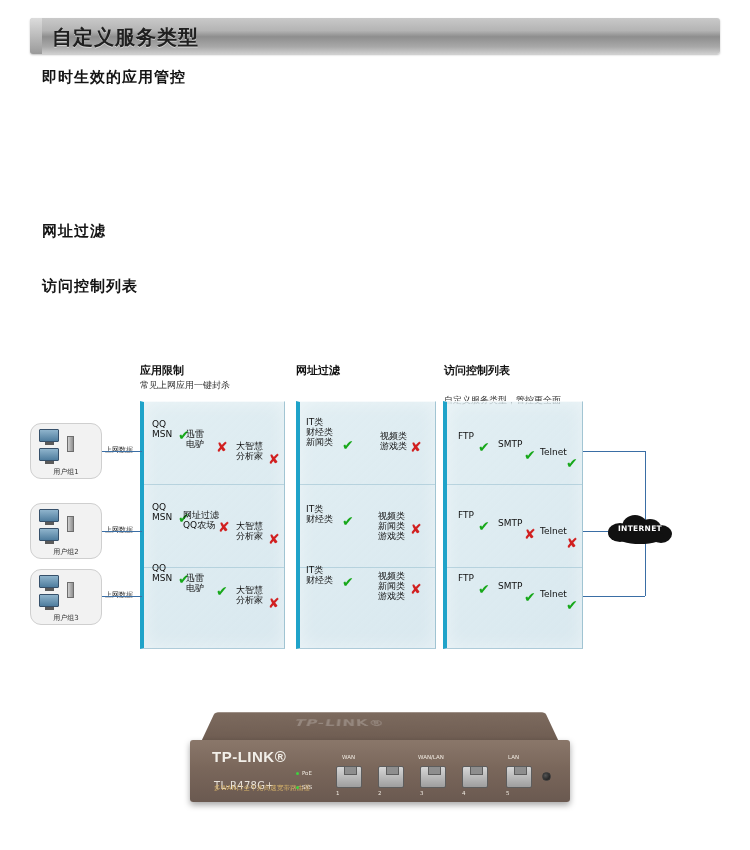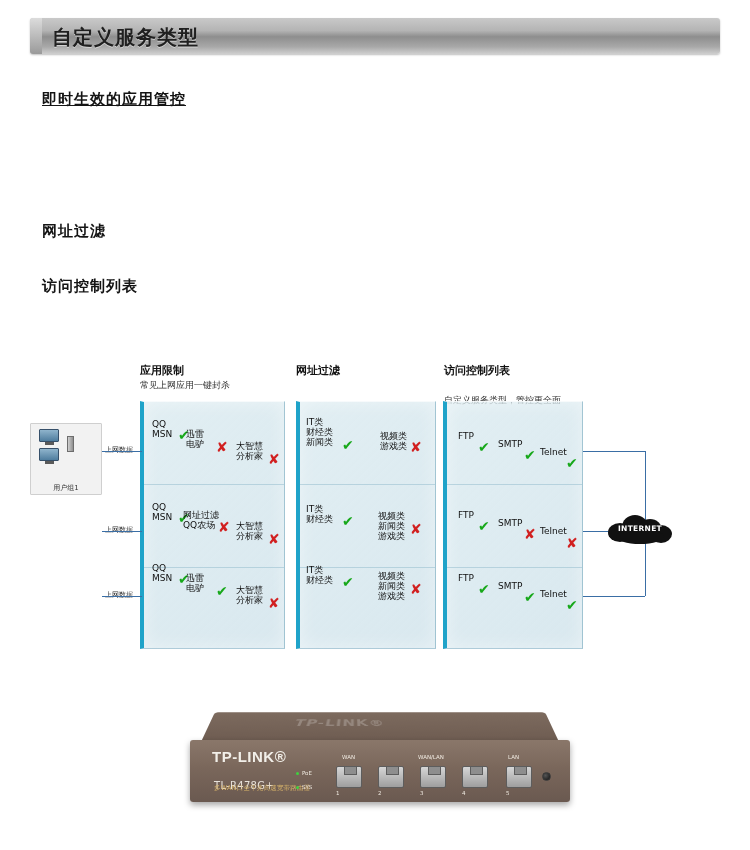--- a/index.html
+++ b/index.html
@@ -30,21 +30,21 @@
     letter-spacing:1px;
     text-shadow:0 1px 0 rgba(255,255,255,.5);
   }
 
   
   .section-h{
     position:absolute;
     font-size:15px; font-weight:bold; color:#141414;
     letter-spacing:1px;
   }
-  #h-app   { left:42px; top:90px;text-decoration:underline; }
+  #h-app   { left:42px; top:68px; }
   #h-url   { left:42px; top:222px; }
   #h-acl   { left:42px; top:277px; }
 
   
   #diagram{
     position:absolute; left:0; top:355px; width:750px; height:330px;
   }
 
   
   .col-title{
@@ -69,22 +69,22 @@
     background:rgba(150,190,205,.55);
   }
 
   
   .itm{ position:absolute; font-size:9px; line-height:10px; color:#111; font-weight:normal; }
   .tick{ position:absolute; color:#17a81a; font-size:14px; font-weight:bold; }
   .cross{ position:absolute; color:#d12020; font-size:14px; font-weight:bold; }
 
   
   .ugroup{
-    position:absolute; width:72px; height:72px;
-    background:#f2f2f2; border:1px solid #cfcfcf; border-radius:1px;text-decoration:underline;
+    position:absolute; width:72px; height:56px;
+    background:#f2f2f2; border:1px solid #cfcfcf; border-radius:11px;text-decoration:underline;
   }
   .ugroup .label{
     position:absolute; bottom:1px; left:0; width:100%;
     text-align:center; font-size:7px; color:#333;
   }
   .pc{ position:absolute; width:22px; height:16px; }
   .pc .scr{
     position:absolute; left:0; top:0; width:20px; height:13px;
     background:linear-gradient(to bottom,#8fb4cc,#4f7d9e);
     border:1px solid #36506a; border-radius:1px;
@@ -291,23 +291,47 @@
     <div class="pc" style="left:8px; top:24px;">
       <div class="scr"></div>
         <div class="base"></div>
     </div>
     <div class="tower" style="left:36px; top:12px;"></div>
     <div class="label">用户组1</div>
   </div>
   <div class="flowlabel" style="left:104px; top:90px;">上网数据</div>
   <div class="line h" style="left:102px; top:96px; width:40px;"></div>
 
+  <div class="ugroup" style="left:30px; top:148px;">
+    <div class="pc" style="left:8px; top:5px;">
+      <div class="scr"></div>
+        <div class="base"></div>
+    </div>
+    <div class="pc" style="left:8px; top:24px;">
+      <div class="scr"></div>
+        <div class="base"></div>
+    </div>
+    <div class="tower" style="left:36px; top:12px;"></div>
+    <div class="label">用户组2</div>
+  </div>
   <div class="flowlabel" style="left:104px; top:170px;">上网数据</div>
   <div class="line h" style="left:102px; top:176px; width:40px;"></div>
 
+  <div class="ugroup" style="left:30px; top:214px;">
+    <div class="pc" style="left:8px; top:5px;">
+      <div class="scr"></div>
+        <div class="base"></div>
+    </div>
+    <div class="pc" style="left:8px; top:24px;">
+      <div class="scr"></div>
+        <div class="base"></div>
+    </div>
+    <div class="tower" style="left:36px; top:12px;"></div>
+    <div class="label">用户组3</div>
+  </div>
   <div class="flowlabel" style="left:104px; top:235px;">上网数据</div>
   <div class="line h" style="left:102px; top:241px; width:40px;"></div>
 
   <div class="line h" style="left:583px; top:96px;  width:62px;"></div>
   <div class="line h" style="left:583px; top:176px; width:62px;"></div>
   <div class="line h" style="left:583px; top:241px; width:62px;"></div>
   <div class="line v" style="left:645px; top:96px;  height:145px;"></div>
   <div class="line h" style="left:640px; top:173px; width:8px;"></div>
 
   <div id="cloud">

